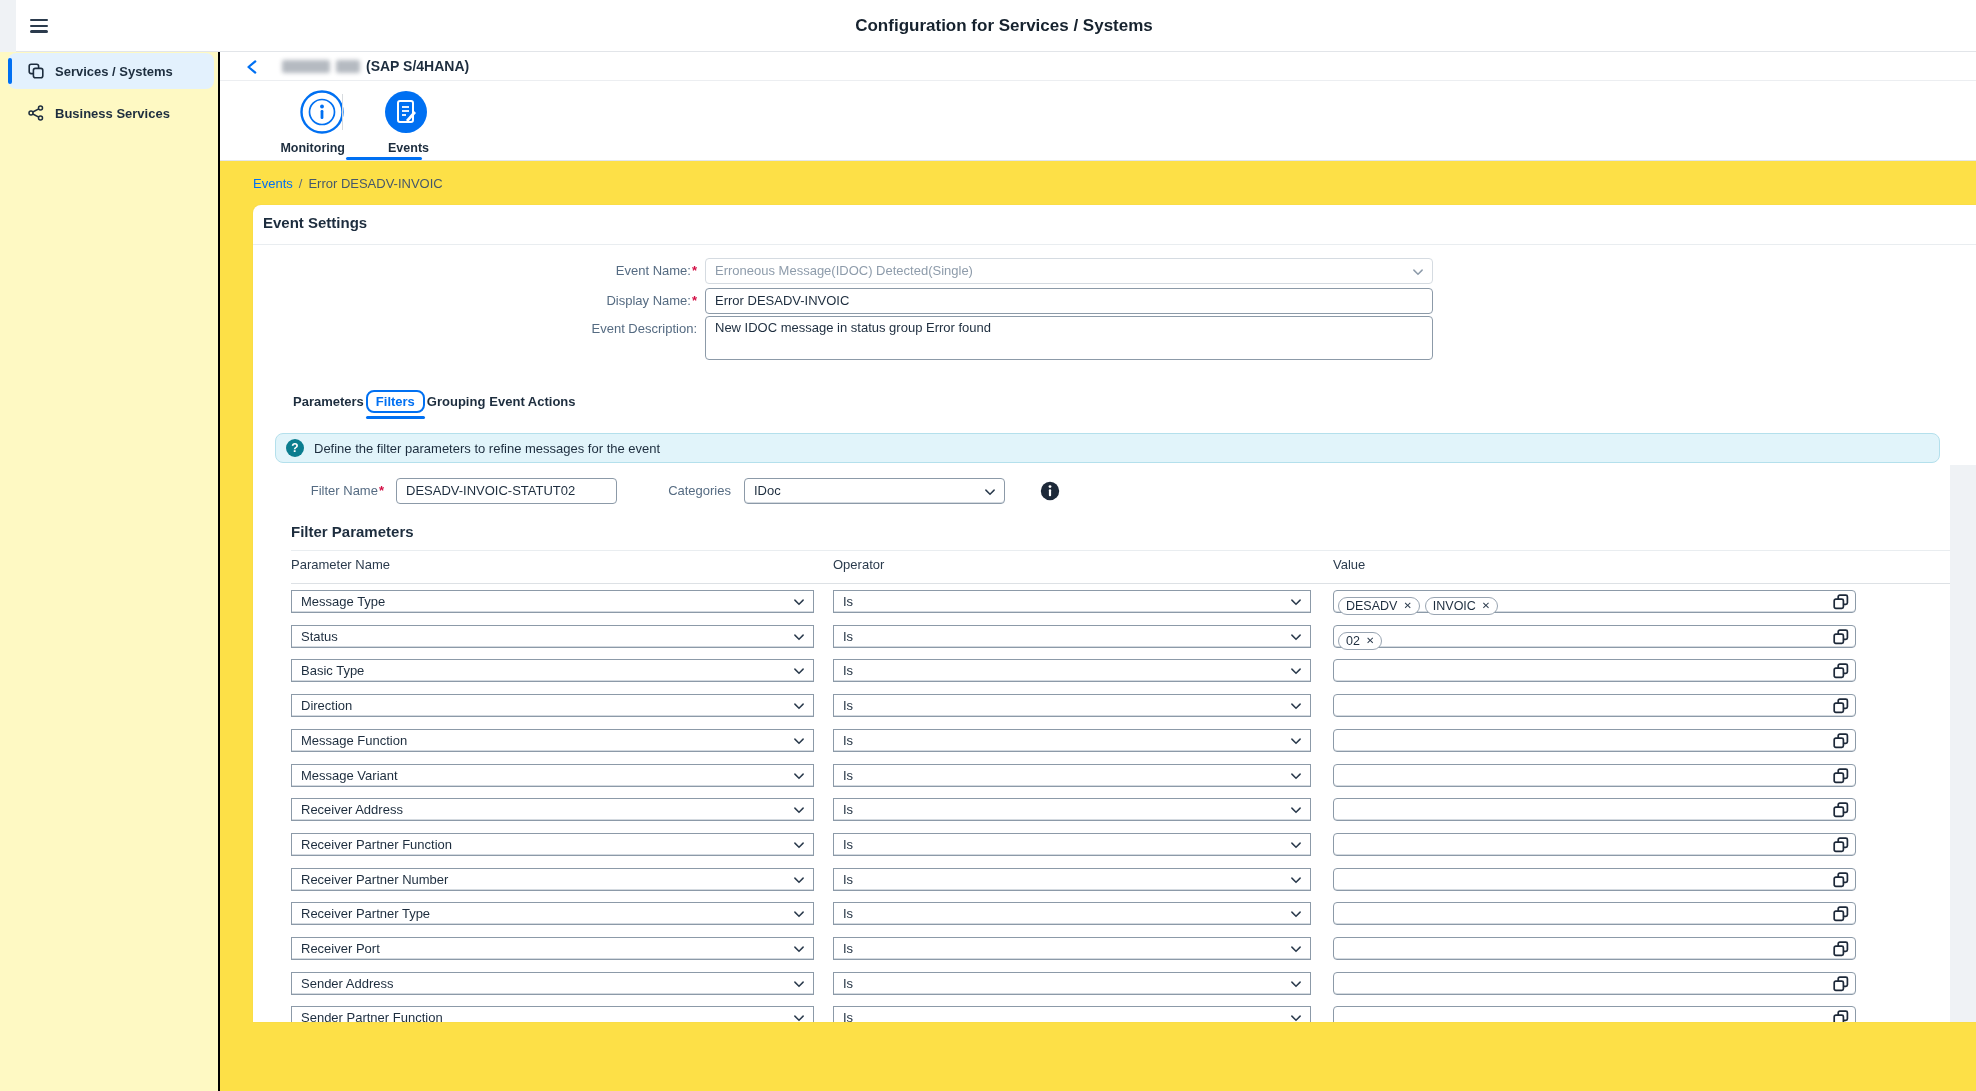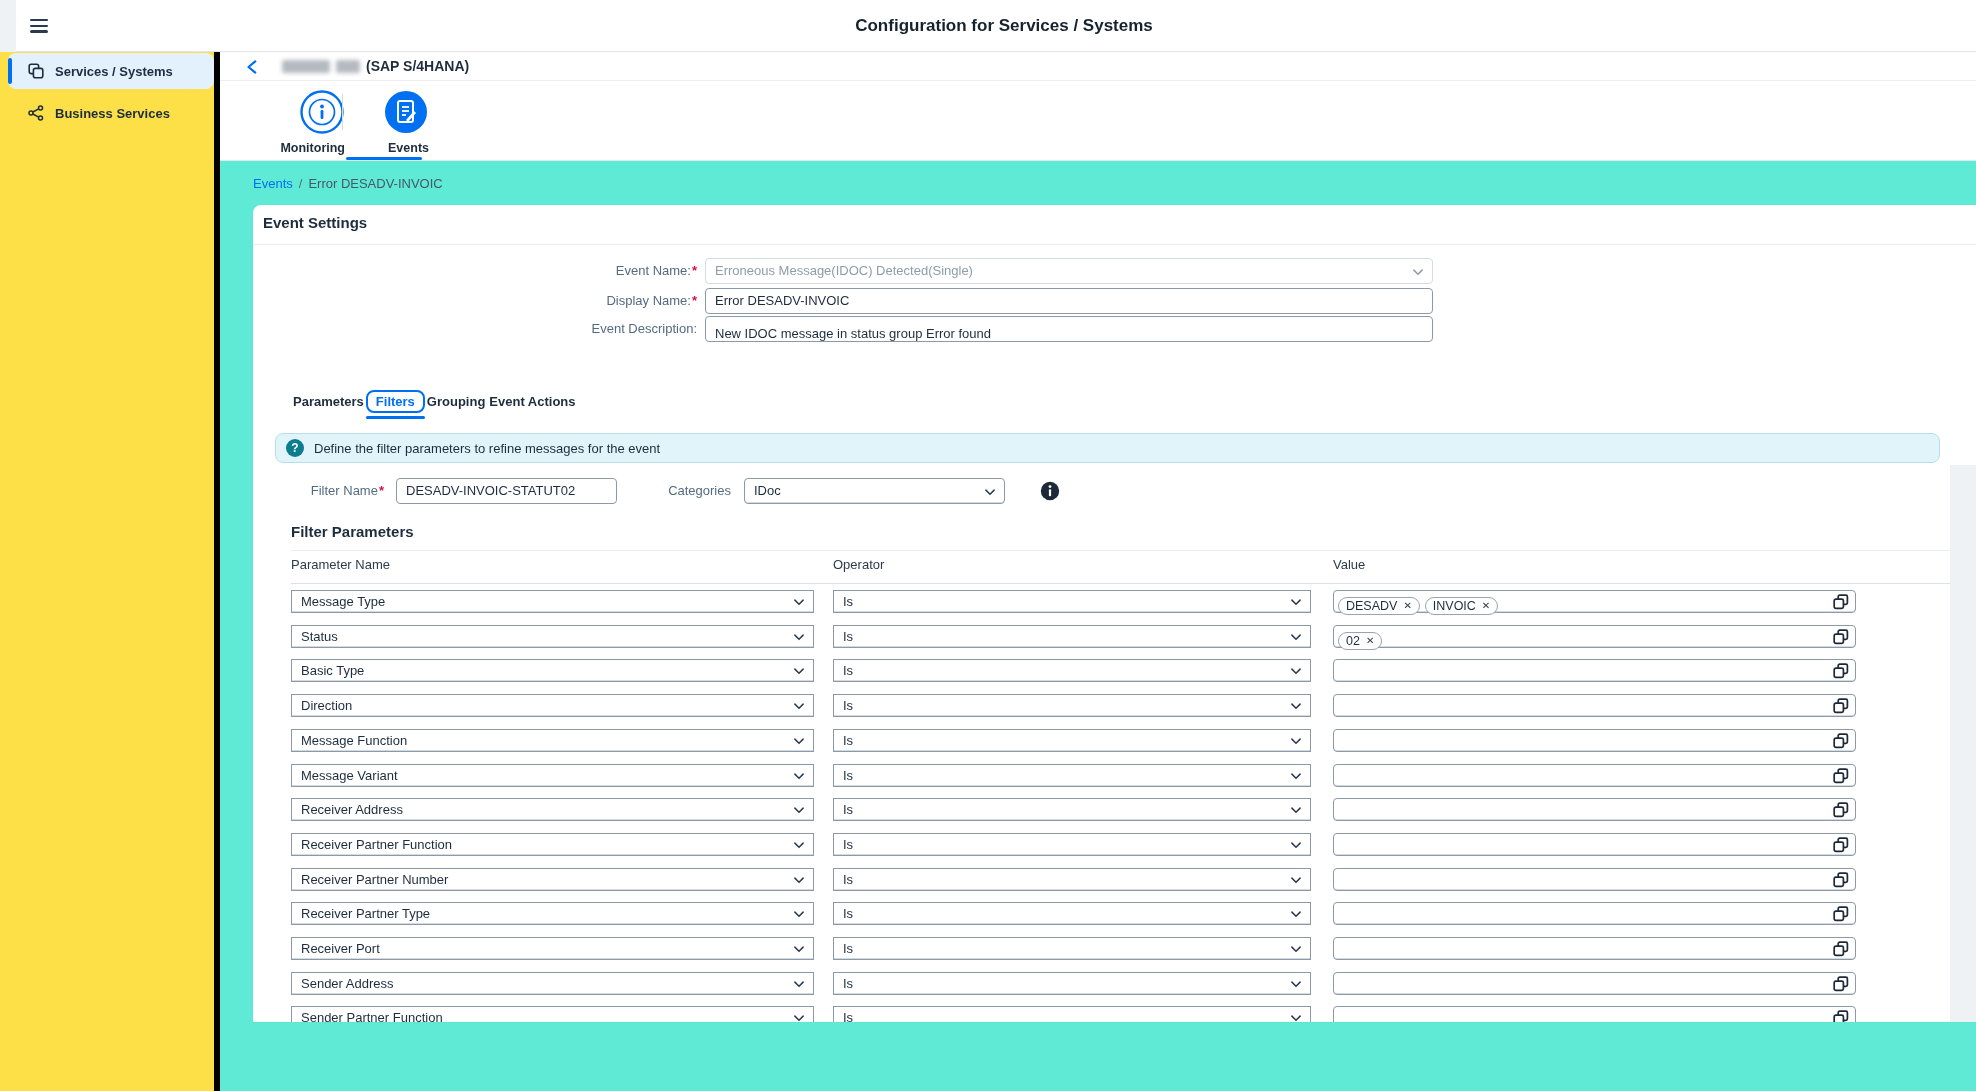--- a/index.html
+++ b/index.html
@@ -6,29 +6,29 @@
   *{box-sizing:border-box;font-family:"Liberation Sans","DejaVu Sans",sans-serif;}
   #app{position:relative;width:1976px;height:1091px;background:#eff2f5;overflow:hidden;}
 
   
   #topbar{position:absolute;left:16px;top:0;width:1976px;height:52px;background:#fff;border-bottom:1px solid #e2e5e9;}
   #topbar h1{position:absolute;left:0;right:0;top:0;margin:0;line-height:52px;text-align:center;font-size:17px;font-weight:700;color:#16222e;}
   .hamburger{position:absolute;left:14px;top:19px;width:18px;height:14px;cursor:pointer;}
   .hamburger span{display:block;height:2.4px;background:#2b3b4d;border-radius:2px;margin-bottom:3.2px;}
 
   
-  #sidebar{position:absolute;left:0;top:52px;width:220px;height:1039px;background:#fde047;border-right:6px solid #000000;}
+  #sidebar{position:absolute;left:0;top:52px;width:220px;height:1039px;background:#fef9c3;border-right:2px solid #000000;}
   .side-item{position:absolute;left:8px;width:206px;height:36px;border-radius:8px;display:flex;align-items:center;padding-left:14px;cursor:pointer;}
   .side-item.selected{background:#e3f1fd;}
   .side-item.selected::before{content:"";position:absolute;left:0;top:5px;bottom:5px;width:4px;border-radius:2px;background:#0070f2;}
   .side-item .s-ico{width:16px;height:16px;margin-left:6px;margin-right:11px;flex:0 0 auto;}
   .side-item .s-lbl{font-size:13px;font-weight:700;color:#1d2d3e;white-space:nowrap;}
 
   
-  #content{position:absolute;left:220px;top:52px;width:1756px;height:1039px;background:#5eead4;}
+  #content{position:absolute;left:220px;top:52px;width:1756px;height:1039px;background:#fde047;}
 
   
   .object-header{position:absolute;left:0;top:0;width:1756px;height:109px;background:#fff;border-bottom:1px solid #e3e6ea;}
   .back-row{position:absolute;left:0;top:0;width:100%;height:29px;border-bottom:1px solid #eceef1;}
   .back-btn{position:absolute;left:24px;top:6px;width:18px;height:18px;cursor:pointer;}
   .blurblock{position:absolute;top:8px;height:13px;background:#b5bac1;filter:blur(2px);border-radius:2px;}
   .sys-title{position:absolute;left:146px;top:6px;font-size:14px;font-weight:700;color:#1d2d3e;white-space:nowrap;}
   .icontab-zone{position:absolute;left:0;top:29px;width:100%;height:80px;}
   .icontab{position:absolute;width:90px;text-align:right;cursor:pointer;}
   .icontab .circ{width:46px;height:46px;margin:8px auto 2px auto;}
@@ -45,21 +45,21 @@
   
   .panel{position:absolute;left:33px;top:153px;width:1723px;height:817px;background:#fff;border-radius:8px 0 0 0;overflow:hidden;box-shadow:0 0 2px rgba(30,40,50,0.06);}
   .sec-title{position:absolute;margin:0;font-size:15px;font-weight:700;color:#1d2d3e;}
   .divider{position:absolute;height:1px;background:#e9edf0;}
 
   
   .f-label{position:absolute;width:294px;text-align:right;font-size:13px;color:#556b82;}
   .req{color:#d30f45;font-weight:700;margin-left:1px;}
   .f-field{position:absolute;left:452px;width:728px;height:26px;background:#fff;border:1px solid #8c9aa8;border-radius:4px;font-size:13px;color:#1d2d3e;line-height:24px;padding:0 26px 0 9px;white-space:nowrap;overflow:hidden;}
   .f-field.disabled{border-color:#d5dbe1;color:#8e9cab;}
-  .f-field.textarea{height:26px;line-height:17px;padding-top:8px;white-space:normal;}
+  .f-field.textarea{height:44px;line-height:17px;padding-top:2px;white-space:normal;}
   .chev{position:absolute;right:8px;top:7px;width:12px;height:12px;}
 
   
   .tabs{position:absolute;left:38px;top:180px;height:33px;display:flex;align-items:center;}
   .tab{position:relative;font-size:13px;font-weight:700;color:#1d2d3e;cursor:pointer;padding:3px 2px;}
   .tab.active{color:#0070f2;border:2px solid #0070f2;border-radius:8px;padding:2px 8px;}
   .tab.active::after{content:"";position:absolute;left:-2px;right:-2px;bottom:-8px;height:3px;background:#0070f2;border-radius:2px;}
 
   
   .mstrip{position:absolute;left:22px;top:228px;width:1665px;height:30px;background:#e1f4fa;border:1px solid #b4e0ec;border-radius:8px;display:flex;align-items:center;padding:0 10px;}

